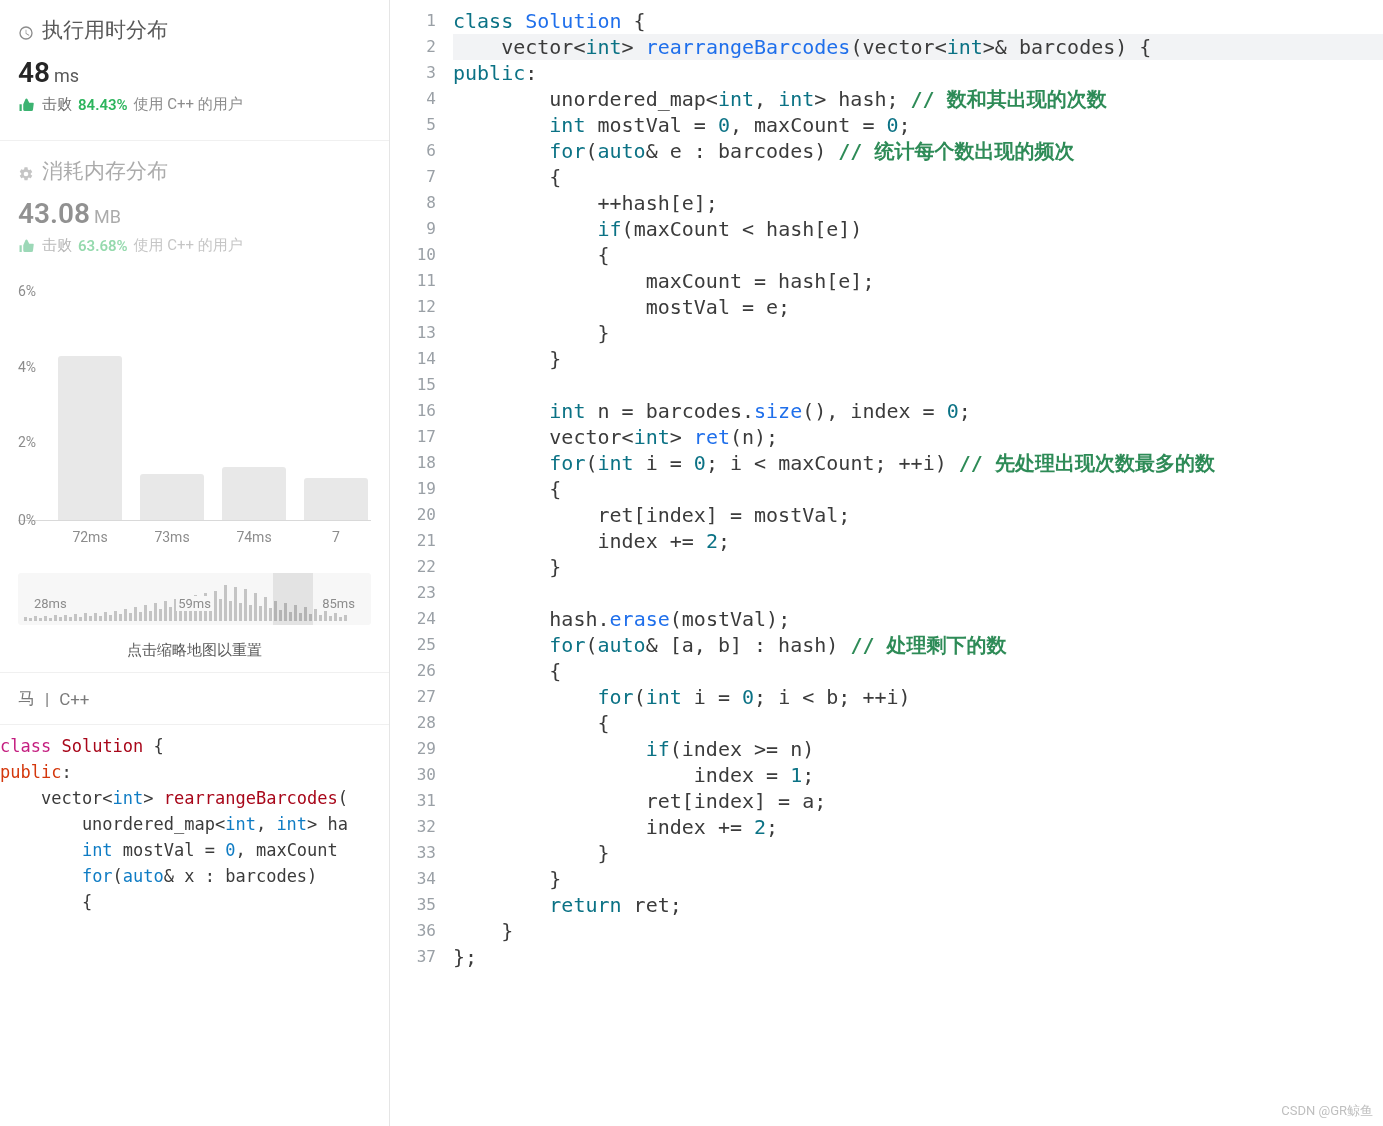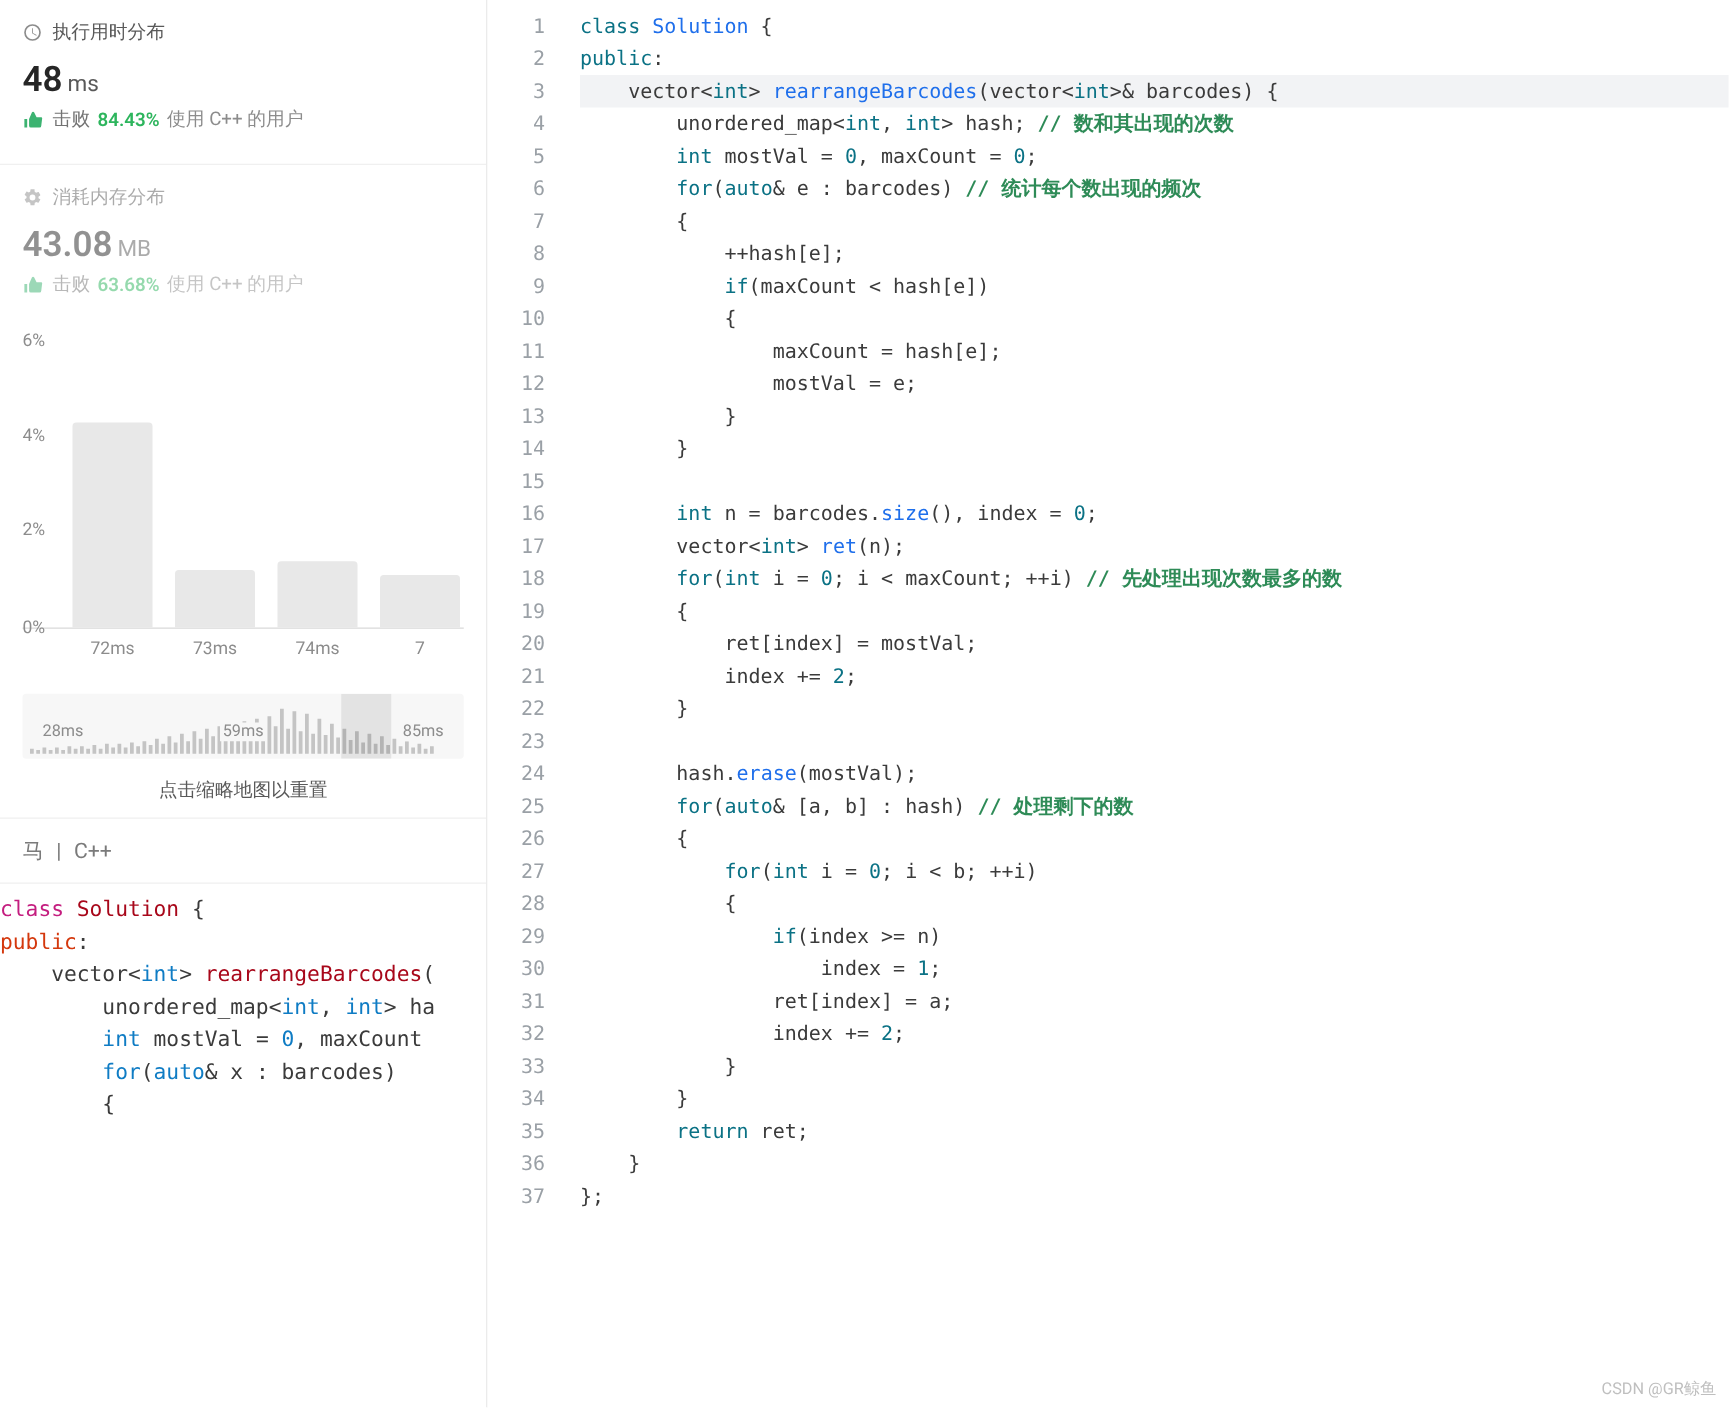--- a/index.html
+++ b/index.html
@@ -1,20 +1,20 @@
 <!DOCTYPE html>
 <html><head>
 <meta charset="utf-8">
 <style>
 * { margin: 0; padding: 0; box-sizing: border-box; }
 body { font-family: -apple-system, BlinkMacSystemFont, "Segoe UI", Roboto, sans-serif; background: #fff; color: #262626; display: flex; height: 1126px; width: 1383px; overflow: hidden; }
 .left-panel { width: 390px; background: #fff; border-right: 1px solid #e5e5e5; display: flex; flex-direction: column; overflow: hidden; }
 .right-panel { flex: 1; background: #fff; position: relative; }
 .section { padding: 16px 18px; }
-.section-header { display: flex; align-items: center; gap: 8px; font-size: 15px; color: #595959; margin-bottom: 12px; }
+.section-header { display: flex; align-items: center; gap: 8px; font-size: 21px; color: #595959; margin-bottom: 12px; }
 .gear-icon, .clock-icon { width: 16px; height: 16px; display: inline-block; }
 .gear-icon svg, .clock-icon svg { width: 16px; height: 16px; fill: #8c8c8c; }
 .big-value { font-size: 28px; font-weight: 600; color: #262626; }
 .big-value .unit { font-size: 18px; font-weight: 400; color: #595959; margin-left: 4px; }
 .beat-line { display: flex; align-items: center; gap: 6px; margin-top: 6px; font-size: 15px; }
 .hand-icon { width: 18px; height: 18px; }
 .hand-icon svg { width: 18px; height: 18px; fill: #3cb371; }
 .beat-label { color: #737373; }
 .beat-pct { color: #2db55d; font-weight: 600; }
 .beat-suffix { color: #8c8c8c; }
@@ -37,21 +37,21 @@
 .preview-code { padding: 8px 0 0 0; font-family: Consolas, Menlo, monospace; font-size: 17px; line-height: 26px; color: #3b3b3b; white-space: pre; overflow: hidden; border-top: 1px solid #f0f0f0; }
 .kw-class { color: #c41d7f; }
 .kw-blue { color: #0f7cc4; }
 .kw-public { color: #d4380d; }
 .kw-darkred { color: #a8071a; }
 .num { color: #0f7cc4; }
 
 
 .gutter { position: absolute; left: 0; top: 8px; width: 64px; text-align: right; font-family: Consolas, Menlo, monospace; font-size: 16px; color: #9aa0a6; }
 .gutter div { height: 26px; line-height: 26px; padding-right: 18px; }
-.code-body { position: absolute; left: 74px; right: 0; top: 8px; font-family: Consolas, Menlo, monospace; font-size: 16px; line-height: 26px; }
+.code-body { position: absolute; left: 63px; right: 0; top: 8px; font-family: Consolas, Menlo, monospace; font-size: 20px; line-height: 26px; }
 .code-line { height: 26px; white-space: pre; }
 .hl-line { background: #f2f3f5; }
 .tk-kw { color: #0b7285; }
 .tk-func { color: #1f6feb; }
 .tk-punc { color: #3b3b3b; }
 .tk-num { color: #0b7285; }
 .tk-cmt { color: #2e8b57; font-weight: bold; }
 .watermark { position: absolute; right: 10px; bottom: 6px; font-size: 13px; color: #bfbfbf; }
 </style>
 </head>
@@ -240,22 +240,22 @@
       <div>31</div>
       <div>32</div>
       <div>33</div>
       <div>34</div>
       <div>35</div>
       <div>36</div>
       <div>37</div>
     </div>
   <div class="code-body" id="code-body">
       <div class="code-line"><span class="tk-kw">class </span><span class="tk-func">Solution</span><span class="tk-punc"> {</span></div>
+      <div class="code-line hl-line"><span class="tk-punc">    vector&lt;</span><span class="tk-kw">int</span><span class="tk-punc">&gt; </span><span class="tk-func">rearrangeBarcodes</span><span class="tk-punc">(vector&lt;</span><span class="tk-kw">int</span><span class="tk-punc">&gt;&amp; barcodes) {</span></div>
       <div class="code-line"><span class="tk-kw">public</span><span class="tk-punc">:</span></div>
-      <div class="code-line hl-line"><span class="tk-punc">    vector&lt;</span><span class="tk-kw">int</span><span class="tk-punc">&gt; </span><span class="tk-func">rearrangeBarcodes</span><span class="tk-punc">(vector&lt;</span><span class="tk-kw">int</span><span class="tk-punc">&gt;&amp; barcodes) {</span></div>
       <div class="code-line"><span class="tk-punc">        unordered_map&lt;</span><span class="tk-kw">int</span><span class="tk-punc">, </span><span class="tk-kw">int</span><span class="tk-punc">&gt; hash; </span><span class="tk-cmt">// 数和其出现的次数</span></div>
       <div class="code-line"><span class="tk-punc">        </span><span class="tk-kw">int</span><span class="tk-punc"> mostVal = </span><span class="tk-num">0</span><span class="tk-punc">, maxCount = </span><span class="tk-num">0</span><span class="tk-punc">;</span></div>
       <div class="code-line"><span class="tk-punc">        </span><span class="tk-kw">for</span><span class="tk-punc">(</span><span class="tk-kw">auto</span><span class="tk-punc">&amp; e : barcodes) </span><span class="tk-cmt">// 统计每个数出现的频次</span></div>
       <div class="code-line"><span class="tk-punc">        {</span></div>
       <div class="code-line"><span class="tk-punc">            ++hash[e];</span></div>
       <div class="code-line"><span class="tk-punc">            </span><span class="tk-kw">if</span><span class="tk-punc">(maxCount &lt; hash[e])</span></div>
       <div class="code-line"><span class="tk-punc">            {</span></div>
       <div class="code-line"><span class="tk-punc">                maxCount = hash[e];</span></div>
       <div class="code-line"><span class="tk-punc">                mostVal = e;</span></div>
       <div class="code-line"><span class="tk-punc">            }</span></div>

